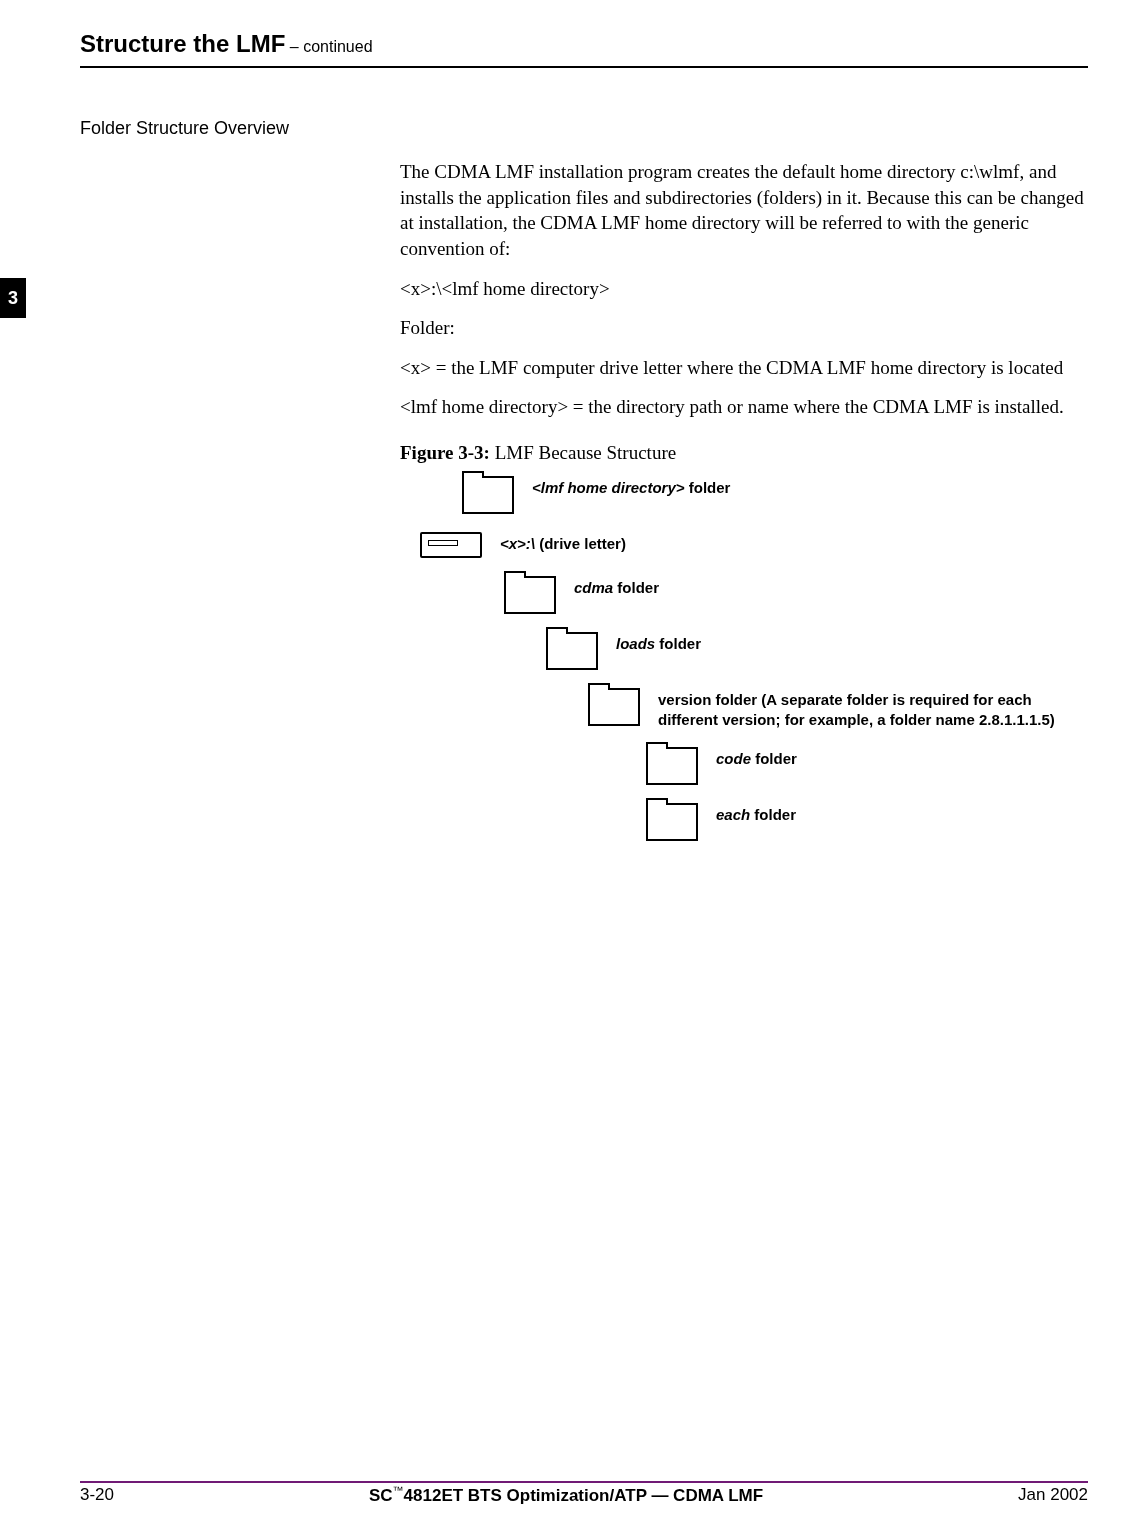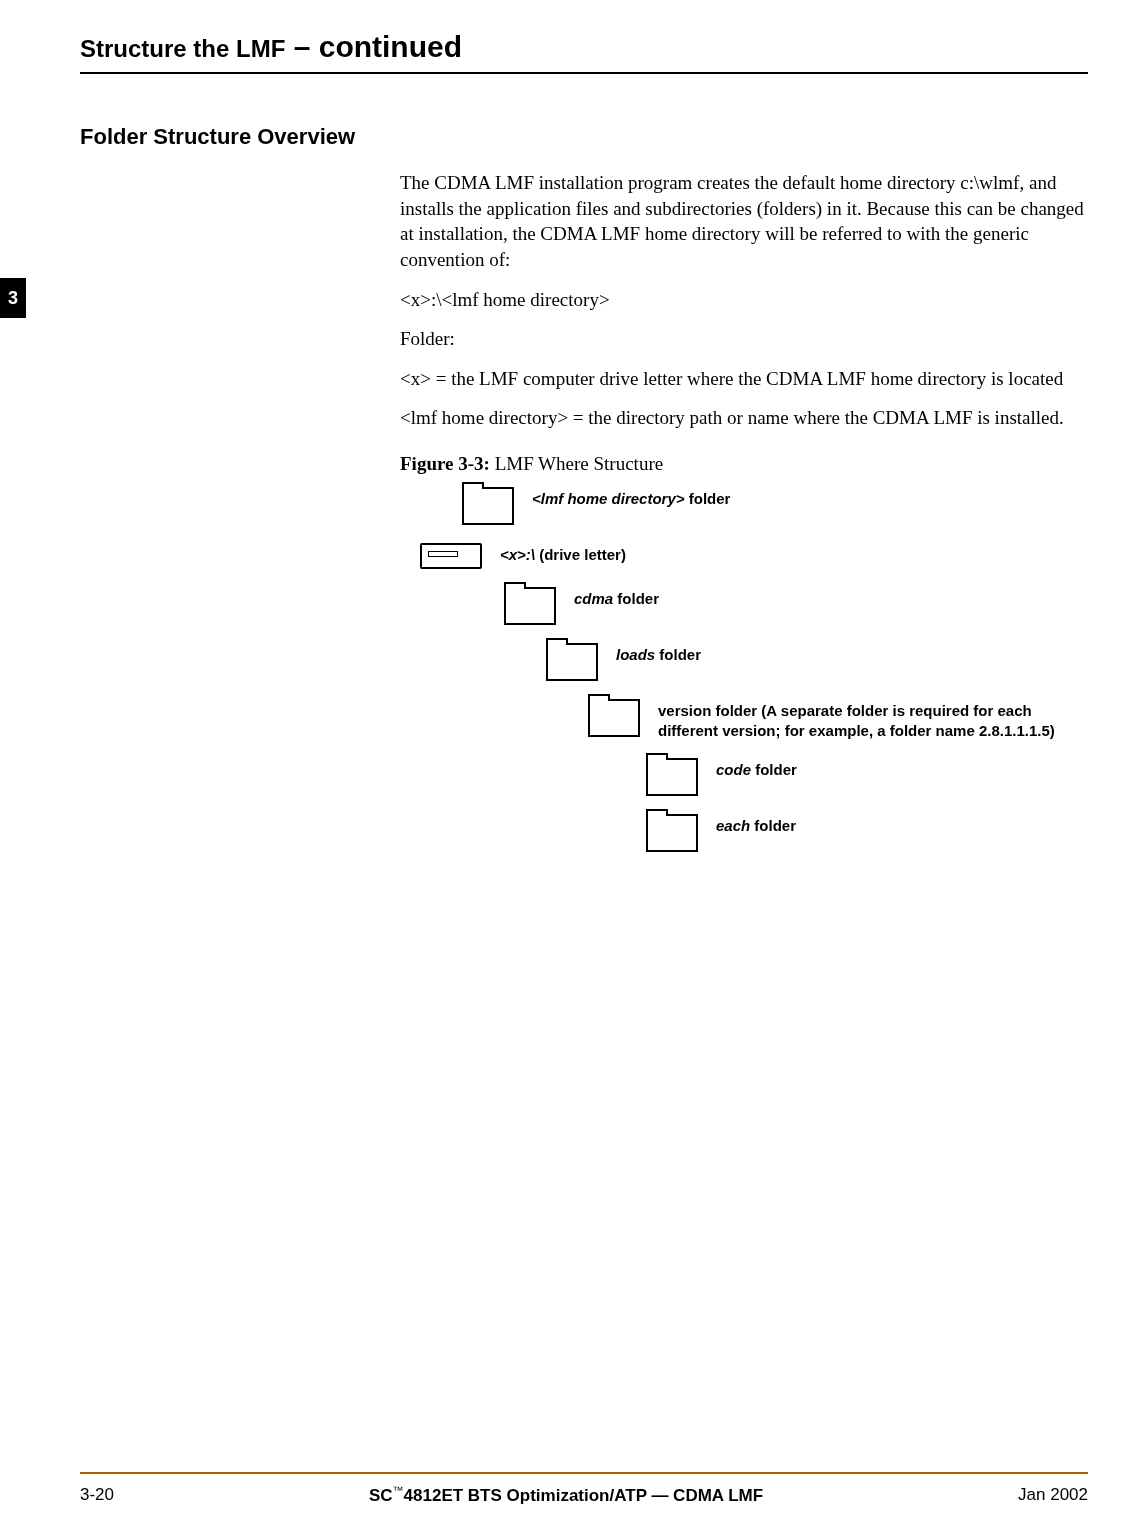--- a/index.html
+++ b/index.html
@@ -20,27 +20,27 @@
     }
     .header-title {
       font-family: Arial, Helvetica, sans-serif;
       font-weight: bold;
       font-size: 24px;
       border-bottom: 2px solid #000;
       padding-bottom: 8px;
       margin-bottom: 50px;
     }
     .header-continued {
-      font-weight: bold;
-      font-size: 30px;
+      font-weight: normal;
+      font-size: 16px;
     }
     .section-title {
       font-family: Arial, Helvetica, sans-serif;
-      font-weight: bold;
-      font-size: 22px;
+      font-weight: normal;
+      font-size: 18px;
       margin-bottom: 20px;
     }
     .body-text {
       margin-left: 320px;
       font-size: 19px;
       line-height: 1.35;
     }
     .body-text p {
       margin: 0 0 14px 0;
     }
@@ -129,22 +129,22 @@
     .indent-1 { margin-left: 42px; }
     .indent-2 { margin-left: 84px; }
     .indent-3 { margin-left: 126px; }
     .indent-4 { margin-left: 168px; }
     .indent-5 { margin-left: 226px; }
     .footer {
       position: absolute;
       bottom: 26px;
       left: 80px;
       right: 60px;
-      border-top: 2px solid #a16207;
-      padding-top: 10px;
+      border-top: 2px solid #701a75;
+      padding-top: 1px;
       font-family: Arial, Helvetica, sans-serif;
       font-size: 17px;
       display: flex;
       justify-content: space-between;
       align-items: center;
     }
     .footer-center {
       font-weight: bold;
       text-align: center;
       flex: 1;
@@ -169,21 +169,21 @@
 
   <div class="body-text">
     <p>The CDMA LMF installation program creates the default home directory c:\wlmf, and installs the application files and subdirectories (folders) in it. Because this can be changed at installation, the CDMA LMF home directory will be referred to with the generic convention of:</p>
     <p>&lt;x&gt;:\&lt;lmf home directory&gt;</p>
     <p>Folder:</p>
     <p>&lt;x&gt; = the LMF computer drive letter where the CDMA LMF home directory is located</p>
     <p>&lt;lmf home directory&gt; = the directory path or name where the CDMA LMF is installed.</p>
   </div>
 
   <div class="figure-caption">
-    <b>Figure 3-3:</b><span> LMF Where Structure</span>
+    <b>Figure 3-3:</b><span> LMF Because Structure</span>
   </div>
 
   <div class="folder-structure">
 
     <div class="folder-row indent-1">
       <div class="folder-icon"></div>
       <div class="folder-label">
         <span class="italic">&lt;lmf home directory&gt;</span><span> folder</span>
       </div>
     </div>

